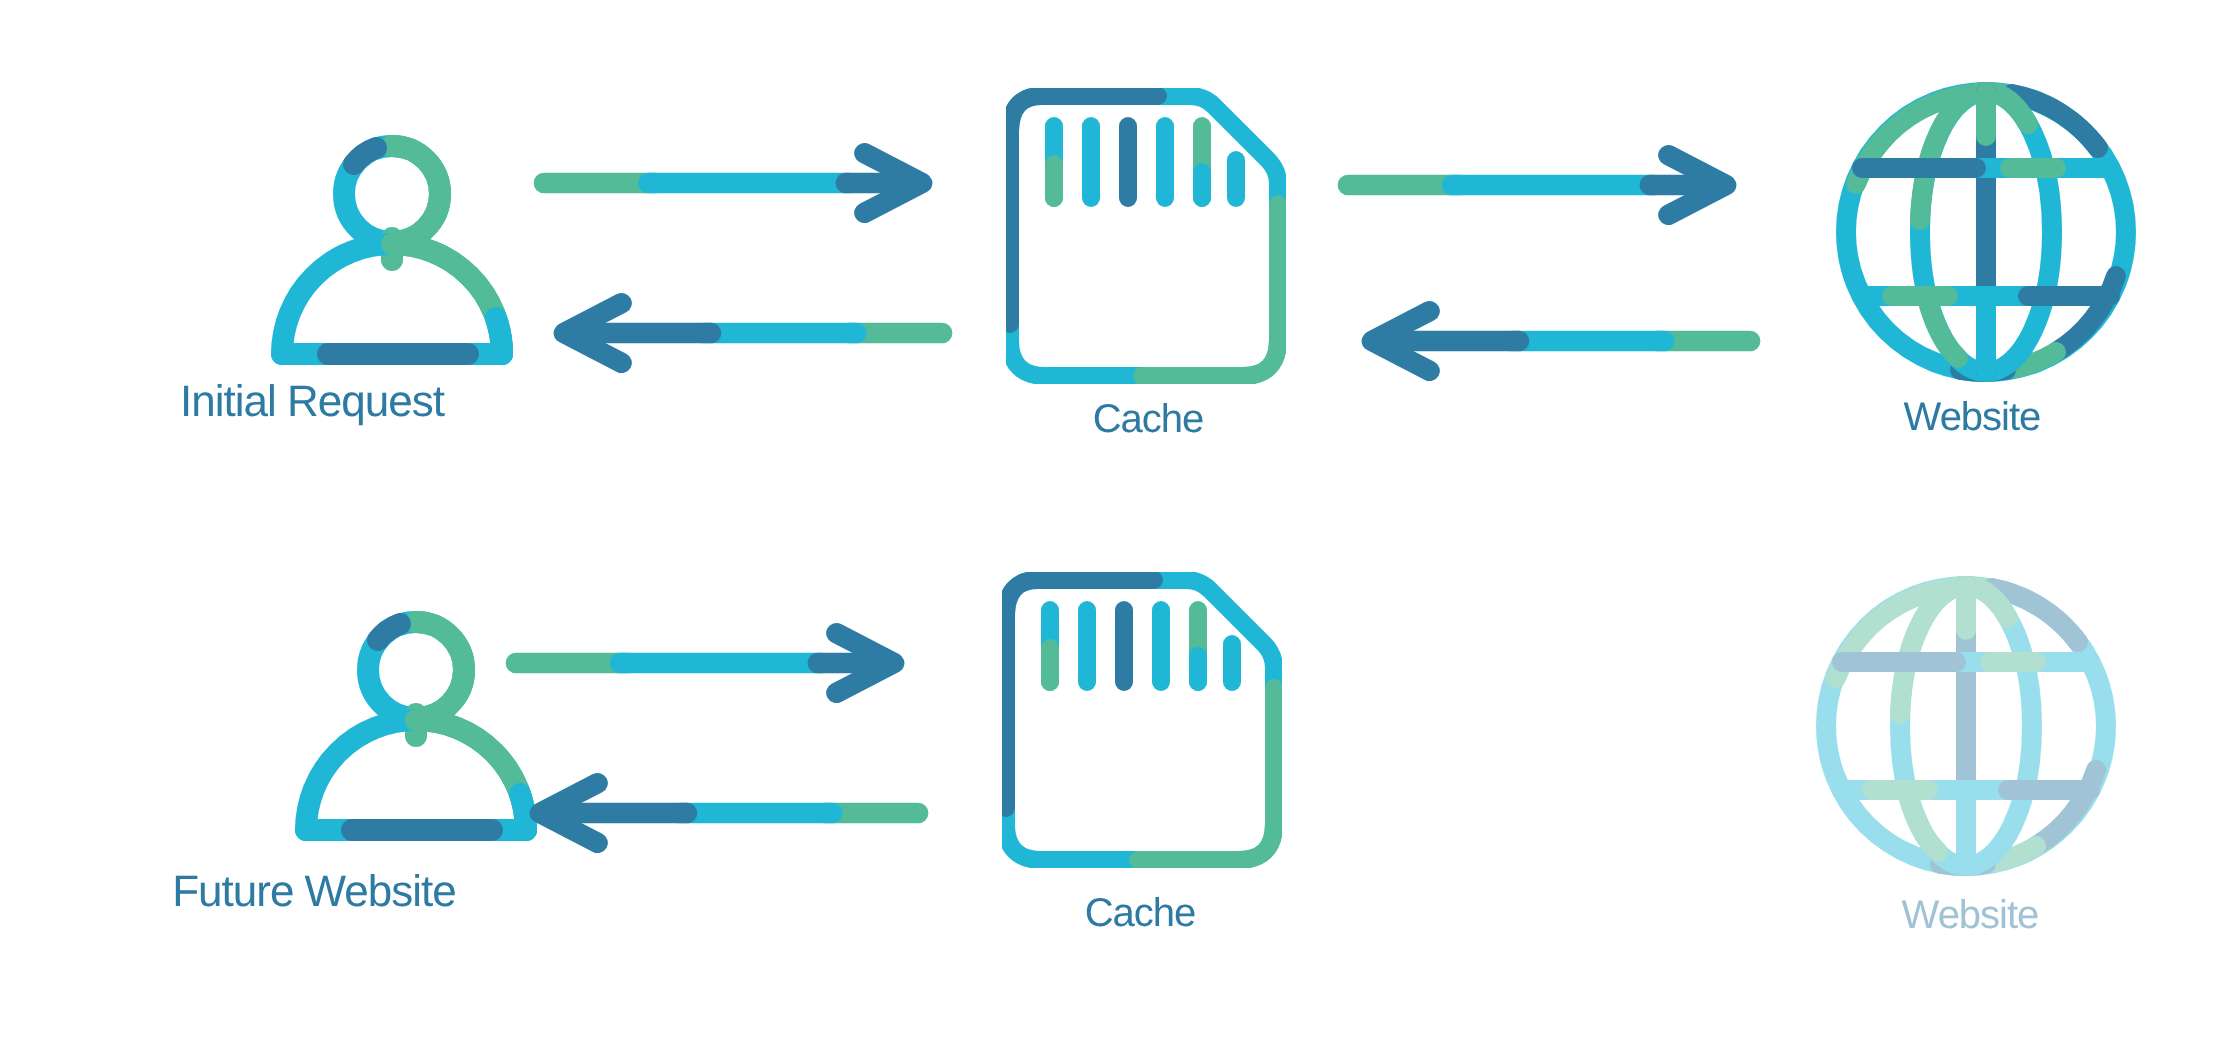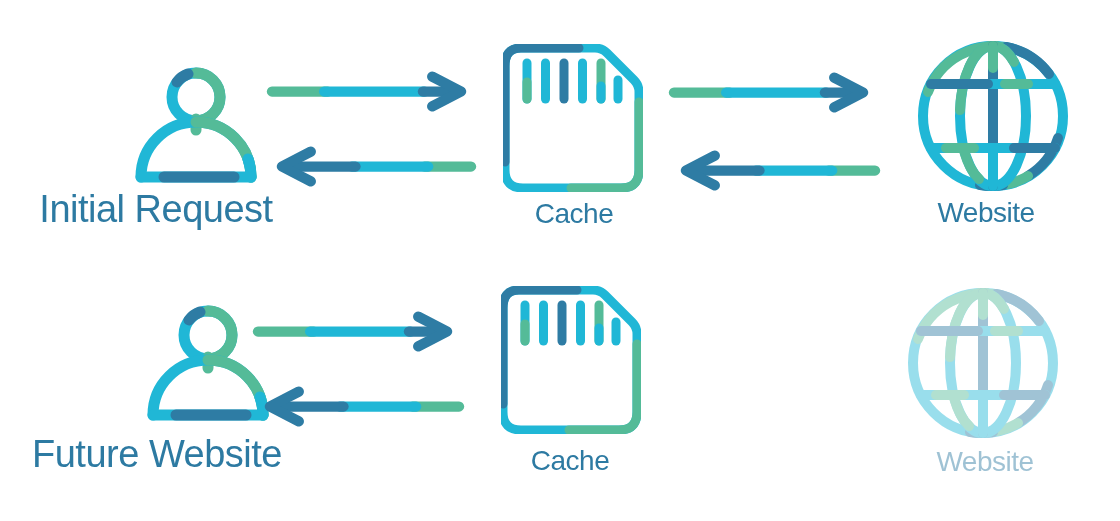--- a/index.html
+++ b/index.html
@@ -14,22 +14,22 @@
   .icon *{fill:none;stroke-linecap:round;stroke-linejoin:round;}
   .s-cyan{stroke:var(--cyan);}
   .s-green{stroke:var(--green);}
   .s-steel{stroke:var(--steel);}
   .label{
     position:absolute;text-align:center;
     color:var(--label);
     letter-spacing:-0.5px;line-height:1.1;
     white-space:nowrap;
   }
-  .label.big{font-size:38px;}
-  .label.small{font-size:28px;}
+  .label.big{font-size:22px;}
+  .label.small{font-size:20px;}
   .faded{opacity:var(--faded_opacity,0.45);}
 </style>
 </head>
 <body>
 
 <svg width="0" height="0" style="position:absolute" aria-hidden="true">
   <defs>
     <symbol id="sym-user" viewBox="0 0 160 122">
       <circle cx="80" cy="30" r="24" class="s-cyan" stroke-width="11"></circle>
       <path d="M 80 6 A 24 24 0 0 1 80 54" class="s-green" stroke-width="11"></path>

